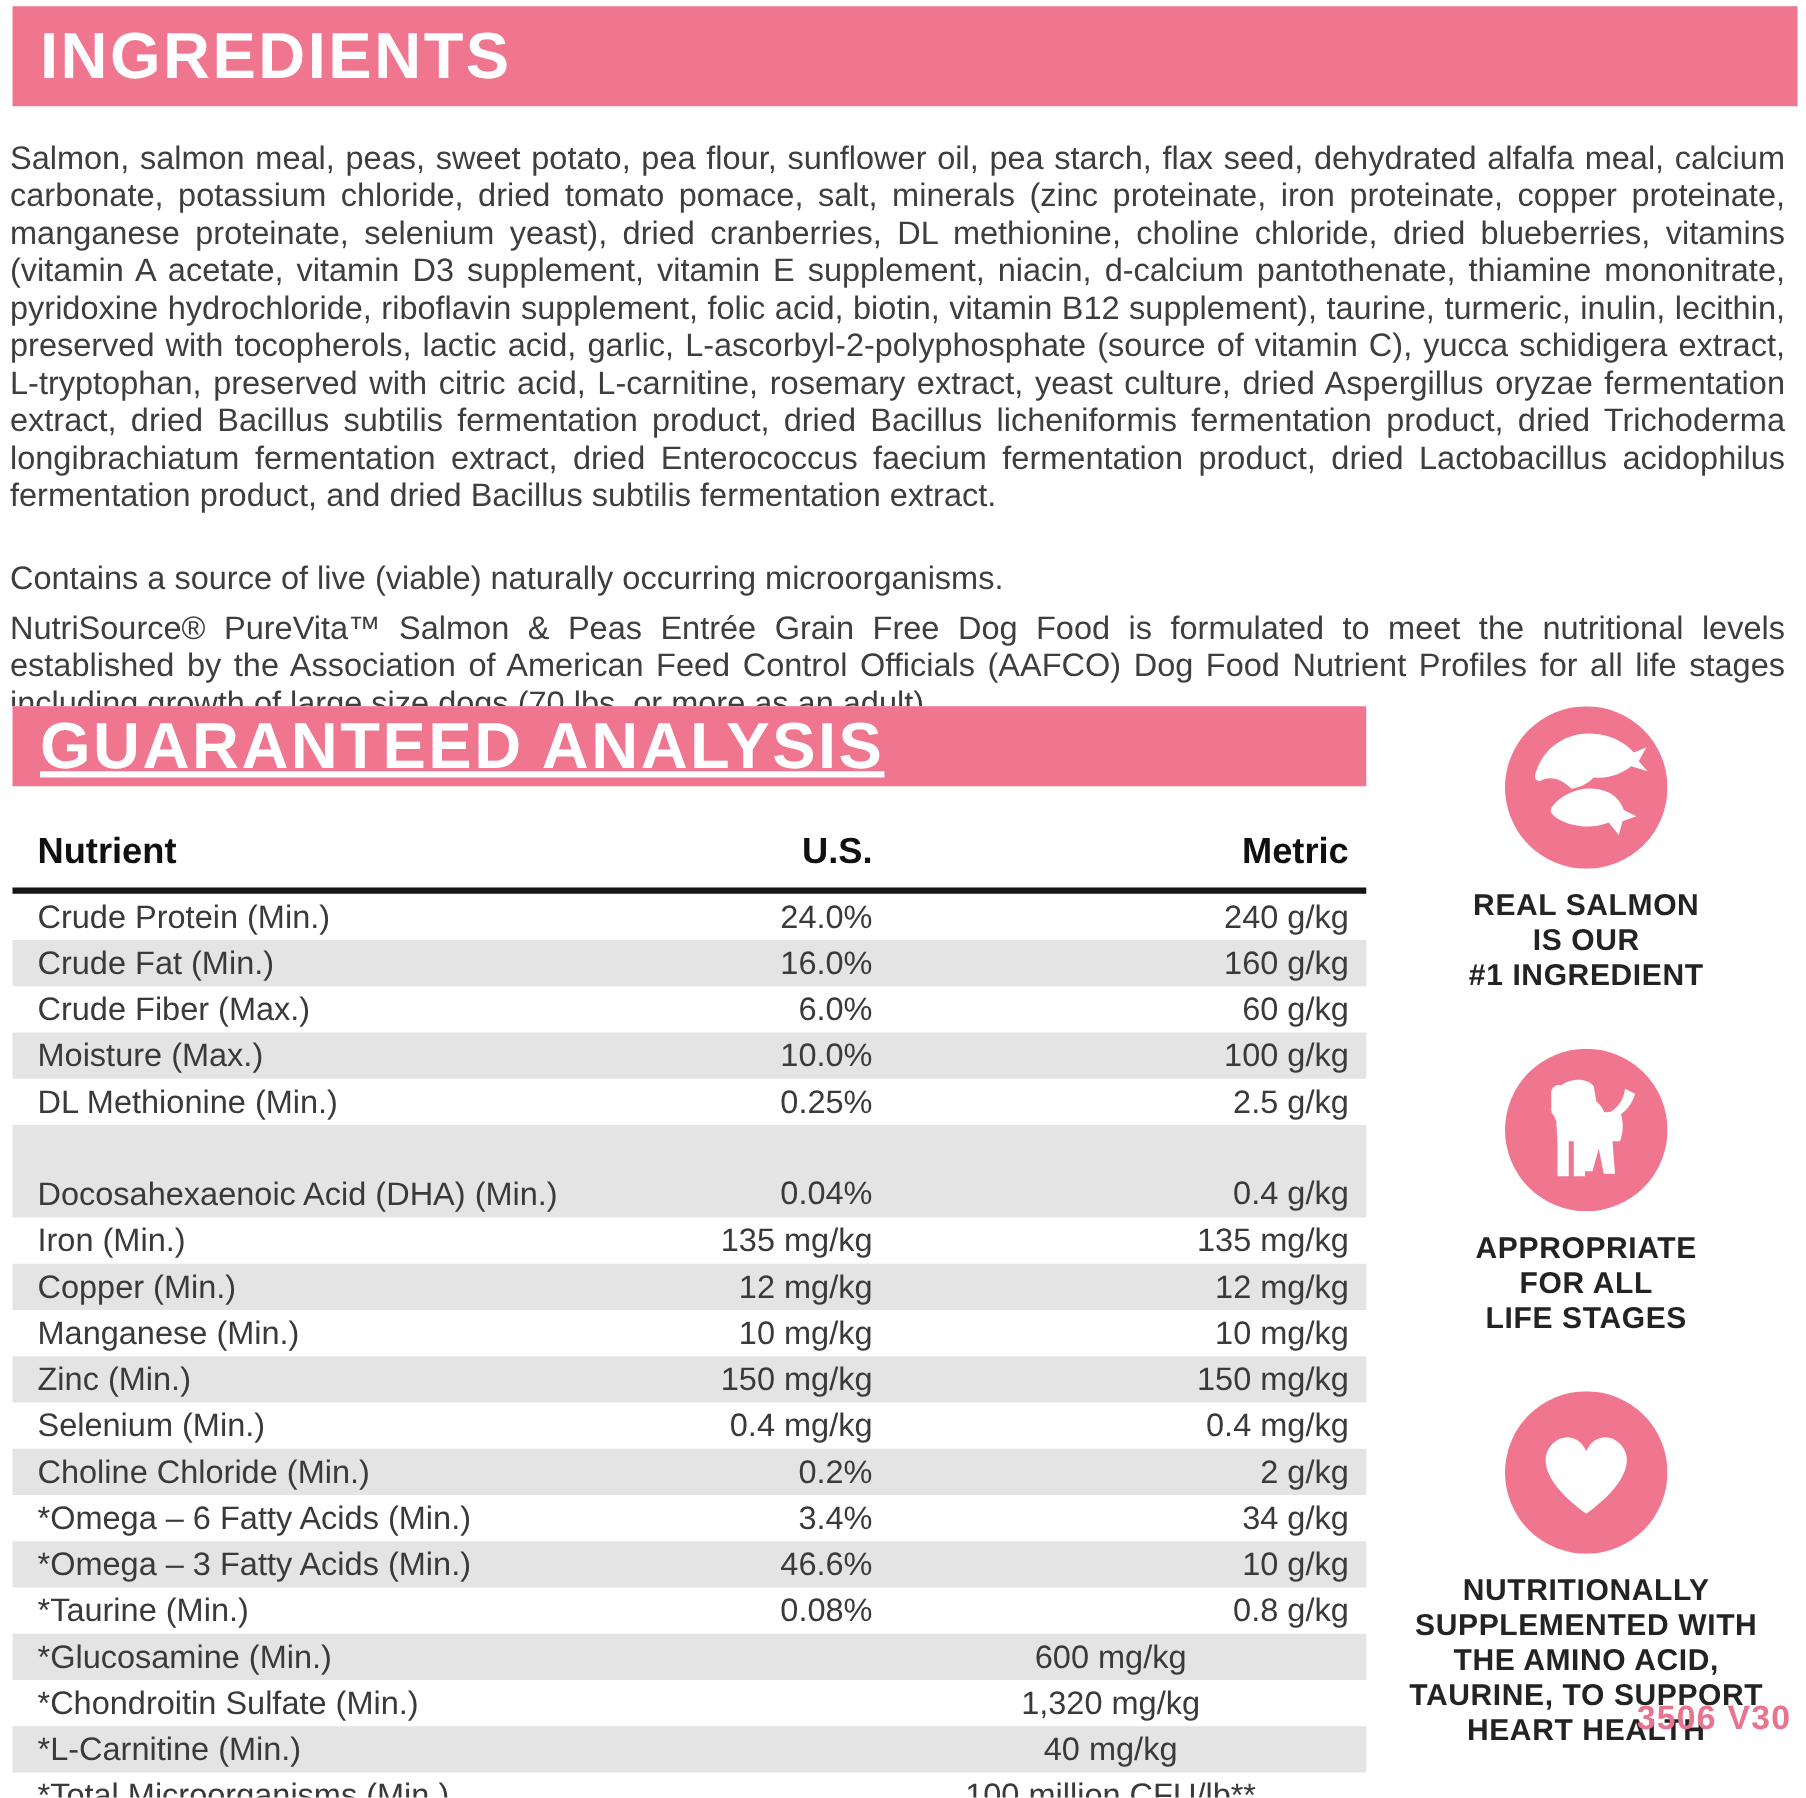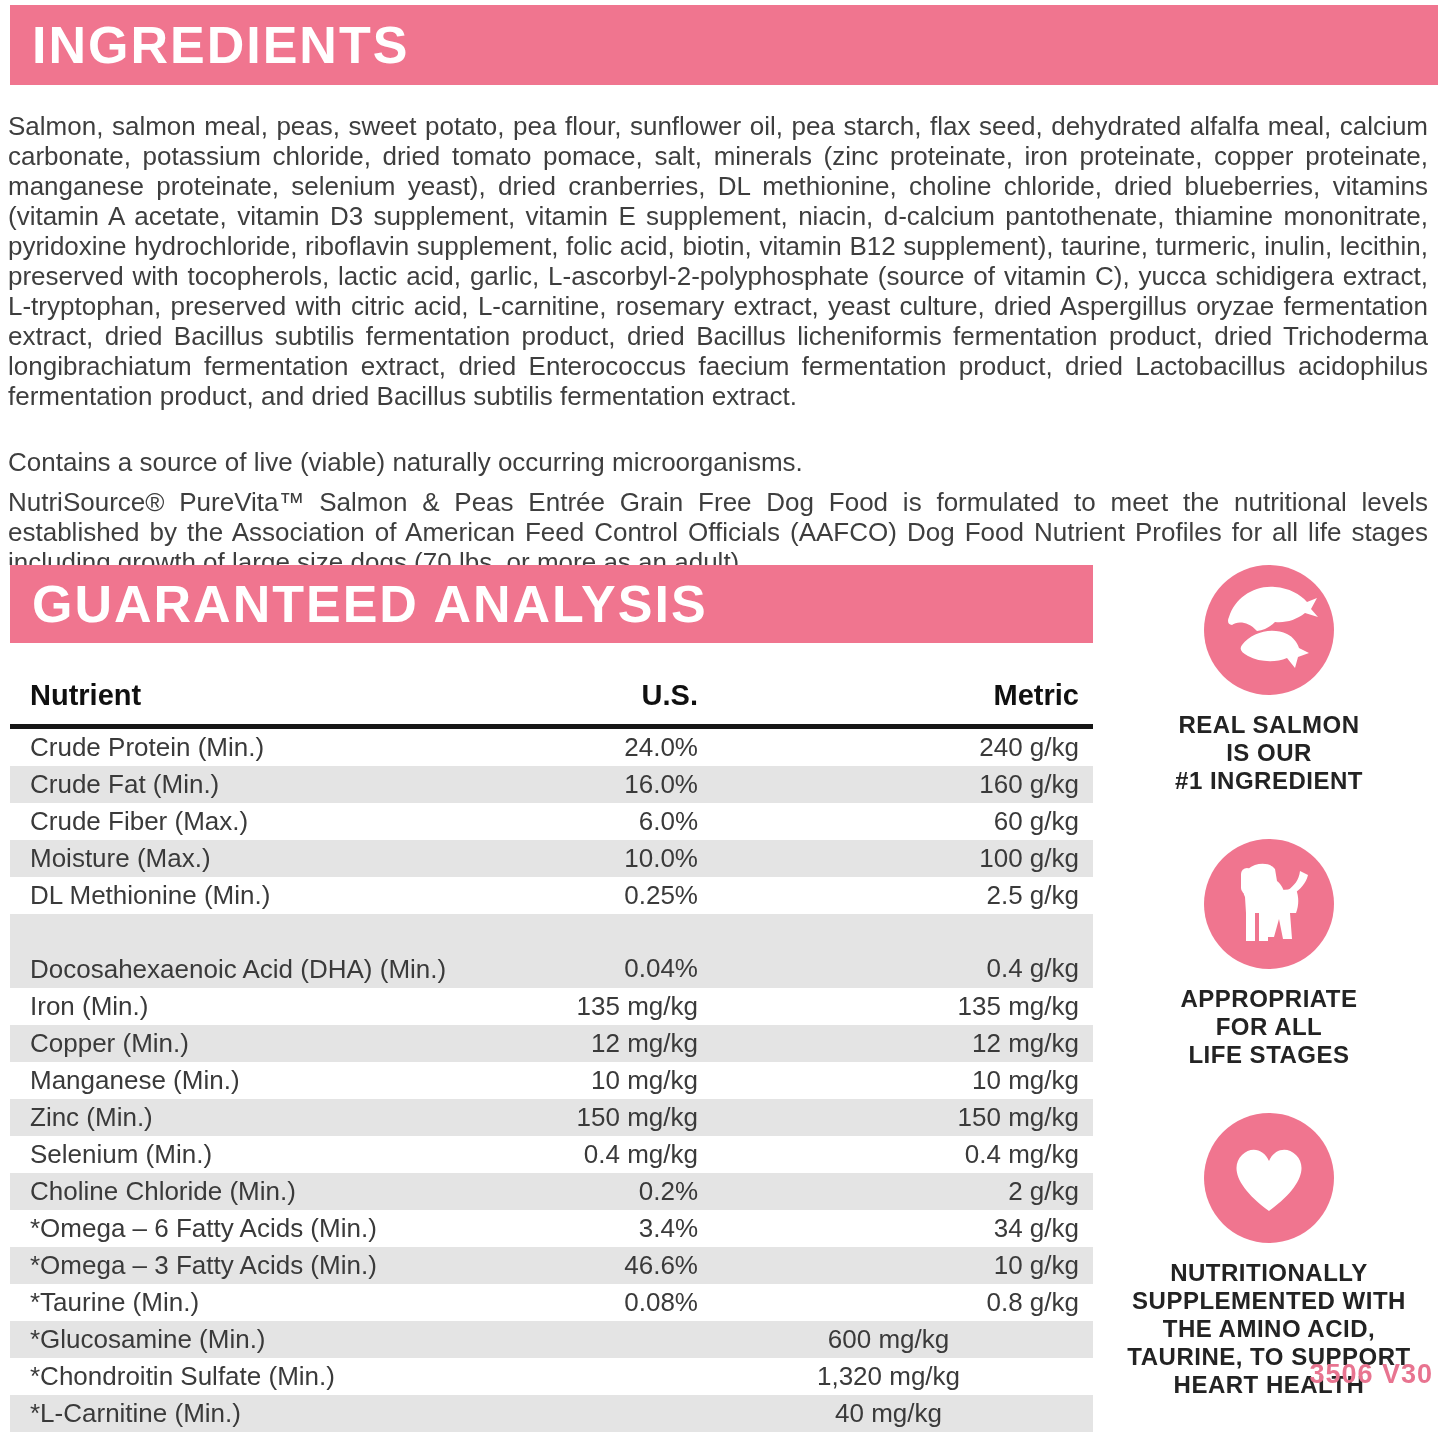--- a/index.html
+++ b/index.html
@@ -21,21 +21,21 @@
     display:flex;align-items:center;padding-left:22px;height:80px;
   }
   #ing-bar{margin:5px 7px 0 10px;}
   .ing-wrap{height:480px;overflow:hidden;padding:26px 17px 0 8px;}
   .ing-wrap p{margin:0;font-size:26px;line-height:30px;color:#3E3E3E;text-align:justify;}
   p.note{margin-top:36px;text-align:left;}
   p.aafco{margin-top:10px;}
 
   .ga-section{display:flex;align-items:flex-start;}
   .ga-left{width:1083px;margin-left:10px;flex:0 0 auto;}
-  #ga-bar{height:78px;}
+  #ga-bar{height:64px;text-decoration:underline;}
 
   .ga-head{
     display:flex;align-items:center;margin-top:36px;
     border-bottom:5px solid #151515;padding-bottom:12px;
     font-size:29px;font-weight:bold;color:#101010;
   }
   .c-label{flex:1;padding-left:20px;text-align:left;}
   .c-us{width:245px;text-align:right;}
   .c-metric{width:395px;text-align:right;padding-right:14px;}
   .c-wide{width:395px;text-align:center;padding-right:14px;}

